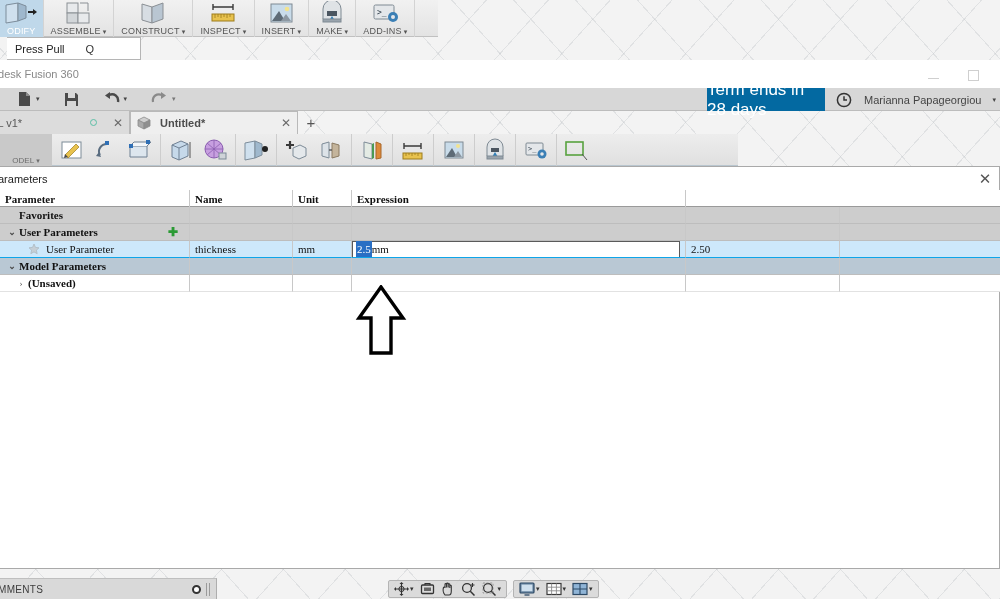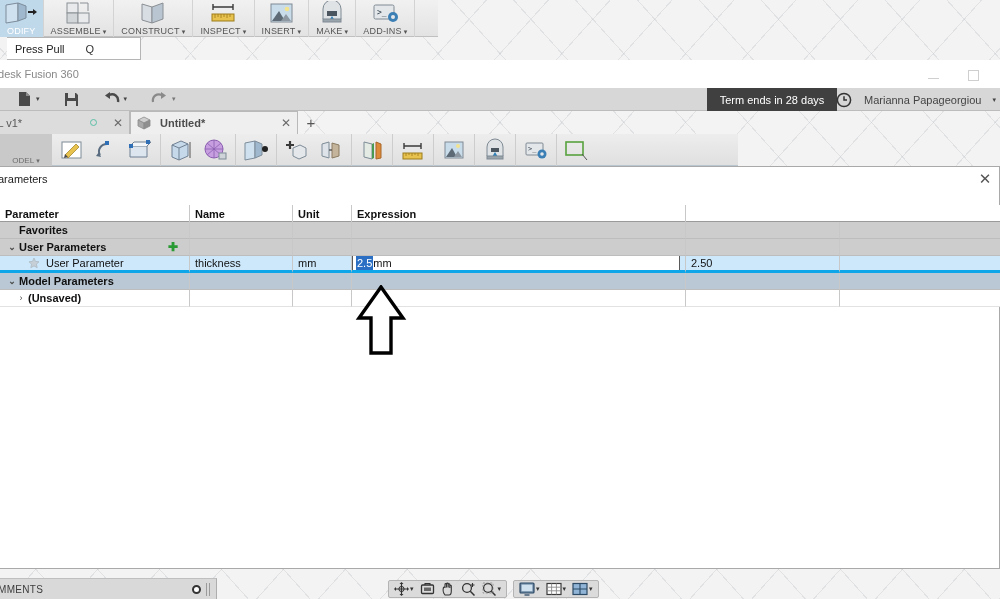--- a/index.html
+++ b/index.html
@@ -69,22 +69,22 @@
 
   
   .qat {
     position: absolute; left: 0; top: 88px; width: 1000px; height: 23px;
     background: #d7d7d7; border-bottom: 1px solid #bcbcbc;
     display: flex; align-items: center;
   }
   .qat-item { display: flex; align-items: center; height: 23px; padding: 0 7px; cursor: default; }
   .qat-sep { width: 10px; }
   .term-badge {
-    position: absolute; left: 707px; top: 88px; width: 130px; height: 23px;
-    background: #404040; color: #fff; font-size: 11px;
+    position: absolute; left: 707px; top: 88px; width: 118px; height: 23px;
+    background: #0369a1; color: #fff; font-size: 17px;
     display: flex; align-items: center; justify-content: center;
   }
   .clock-btn { position: absolute; left: 832px; top: 88px; width: 24px; height: 23px;
     display: flex; align-items: center; justify-content: center; }
   .user-menu {
     position: absolute; left: 864px; top: 88px; height: 23px;
     display: flex; align-items: center; font-size: 11px; color: #444; gap: 6px;
   }
   .user-menu .caret-s { margin-left: 5px; color: #444; }
 
@@ -133,31 +133,31 @@
     position: absolute; left: 0; top: 0; width: 100%; height: 24px;
     display: flex; align-items: center; padding-left: 8px;
     font-size: 11px; color: #222; background: #fff;
   }
   .pdlg-close {
     position: absolute; right: 4px; top: 2px; width: 20px; height: 20px;
     display: flex; align-items: center; justify-content: center;
     font-size: 15px; color: #555;
   }
 
-  .ptable { position: absolute; left: 10px; top: 38px; width: 1000px; }
+  .ptable { position: absolute; left: 10px; top: 23px; width: 1000px; font-family: Liberation Serif, serif; }
   .phead { display: flex; height: 17px; background: #ffffff; border-bottom: 1px solid #9a9a9a; }
   .phead .pcell {
     font-size: 11px; font-weight: bold; color: #111; padding-left: 5px;
     display: flex; align-items: center; border-right: 1px solid #c8c8c8;
     height: 17px; overflow: hidden; white-space: nowrap;
   }
   .prow { display: flex; height: 17px; }
   .prow .pcell {
     font-size: 11px; color: #111; padding-left: 5px;
-    display: flex; align-items: center; border-right: 1px solid #c8c8c8; border-bottom: 3px solid #0ea5e9;
+    display: flex; align-items: center; border-right: 1px solid #c8c8c8; border-bottom: 1px solid #0ea5e9;
     height: 17px; overflow: hidden; white-space: nowrap;
   }
   .prow.group { background: #cdcdcd; }
   .prow.group .pcell { font-weight: bold; border-bottom: 1px solid #bdbdbd; }
   .prow.group.shaded { background: #b9c8d4; }
   .prow.selected { background: #cde8fb; }
   .prow.plain { background: #fff; }
   .prow.plain .pcell { border-bottom: 1px solid #e2e2e2; }
 
   

